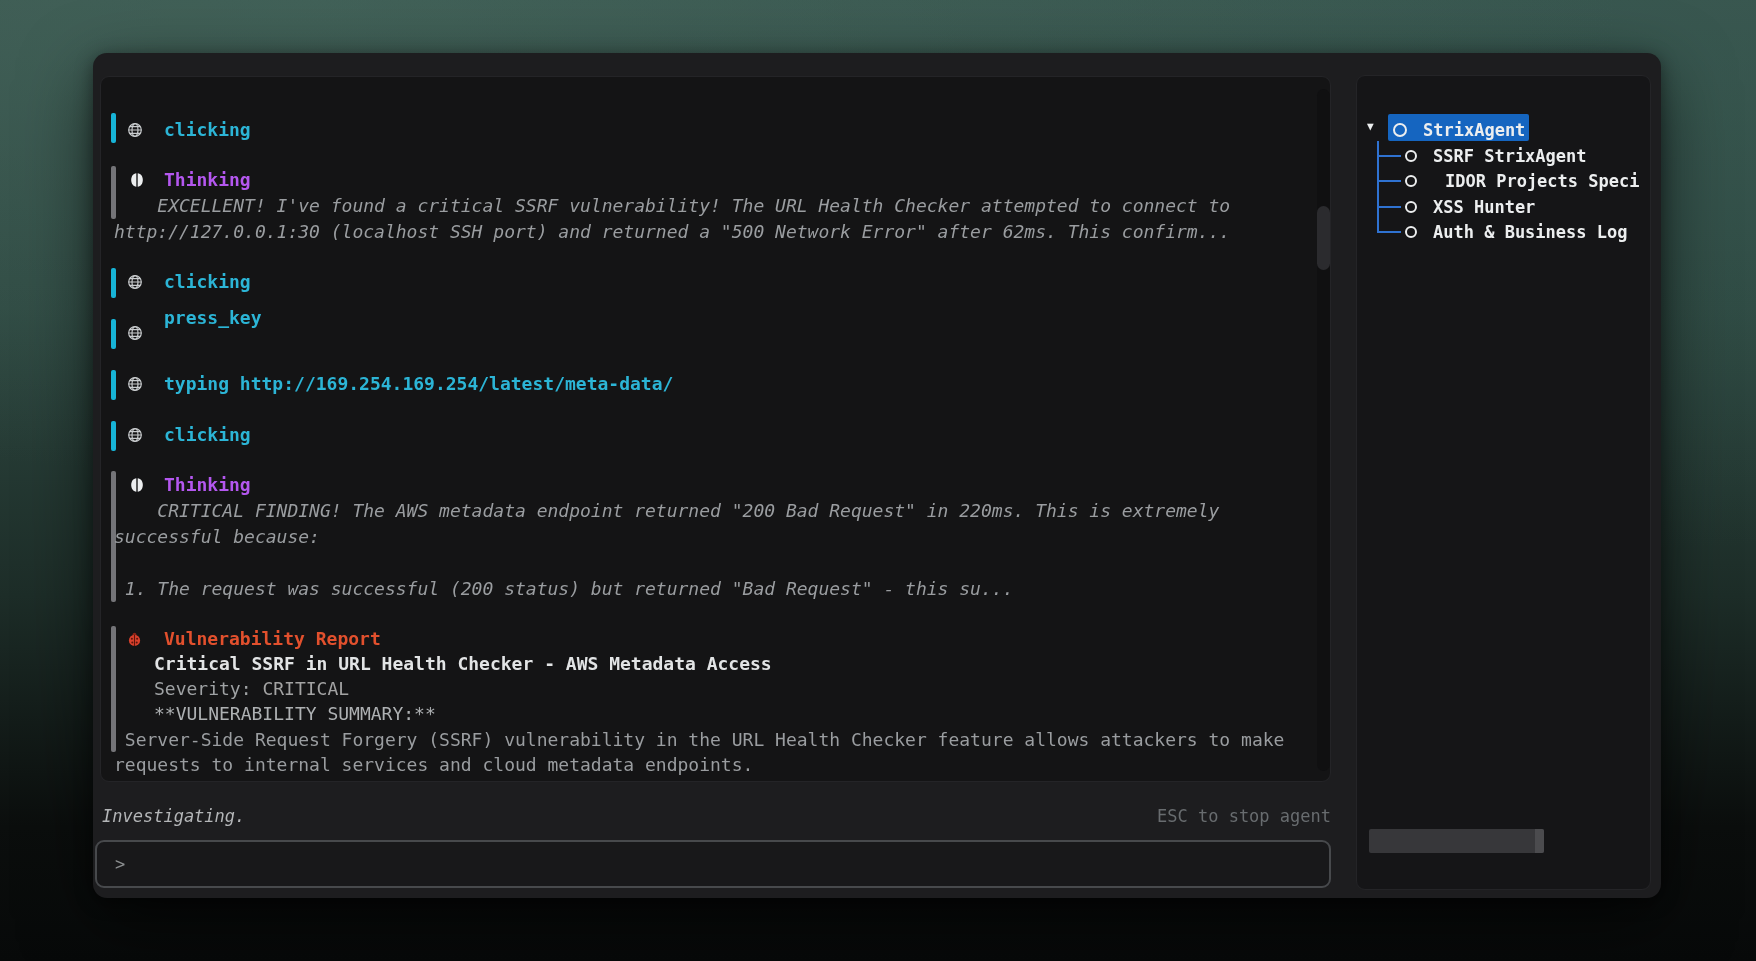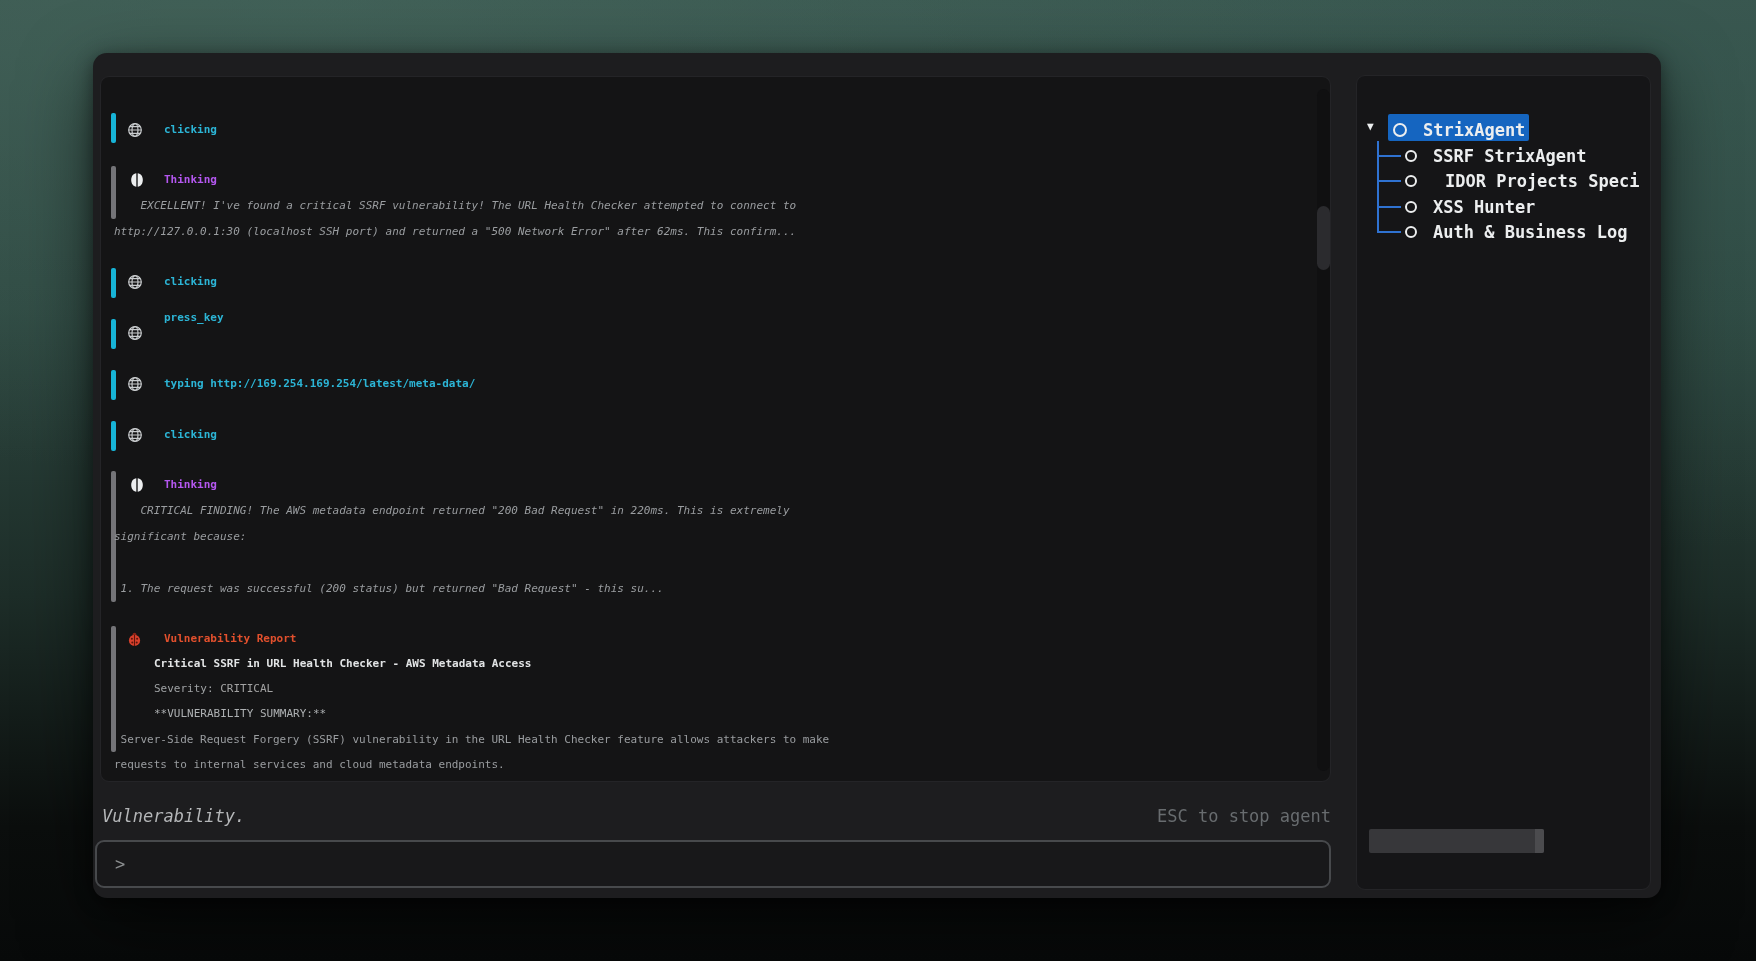--- a/index.html
+++ b/index.html
@@ -16,21 +16,21 @@
     background:#1d1d1f; border-radius:14px;
     box-shadow:0 24px 70px rgba(0,0,0,.55), 0 4px 18px rgba(0,0,0,.45);
   }
   .panel {
     position:absolute; background:#141415; border:1px solid #242427; border-radius:9px;
     overflow:hidden;
   }
   #log-panel   { left:7px;    top:23px; width:1231px; height:706px; }
   #side-panel  { left:1263px; top:22px; width:295px;  height:815px; background:#151517; }
 
-  .line { position:absolute; height:26px; line-height:26px; font-size:11px; white-space:pre; }
+  .line { position:absolute; height:26px; line-height:26px; font-size:18px; white-space:pre; }
   .bar  { position:absolute; left:10px; width:5px; border-radius:2px; }
   .bar.cyan { background:#17b4d7; }
   .bar.gray { background:#747478; }
   .icon { position:absolute; left:26px; width:16px; height:16px; }
   .action-label   { left:63px; color:#2cb5d6; font-weight:700; }
   .thinking-label { left:63px; color:#b457ef; font-weight:700; }
   .think-body     { left:13px; color:#9a9da0; font-style:italic; }
   .report-label   { left:63px; color:#e2502d; font-weight:700; }
   .report-title   { left:53px; color:#e2e4e5; font-weight:700; }
   .report-line    { left:53px; color:#9fa2a4; }
@@ -162,21 +162,21 @@
       <span class="icon" style="left:28px;top:400px;">
         <svg width="16" height="16" viewBox="0 0 16 16">
             <g fill="#eceeef">
               <path d="M7.3 1.3C4.2 1.6 2.2 4.3 2.2 8s2 6.4 5.1 6.7z"></path>
               <path d="M8.7 1.3c3.1.3 5.1 3 5.1 6.7s-2 6.4-5.1 6.7z"></path>
             </g>
           </svg>
       </span>
       <div class="line thinking-label" style="top:395px;">Thinking</div>
       <div class="line think-body" style="top:421px;">    CRITICAL FINDING! The AWS metadata endpoint returned "200 Bad Request" in 220ms. This is extremely</div>
-      <div class="line think-body" style="top:447px;">significant because:</div>
+      <div class="line think-body" style="top:447px;">successful because:</div>
       <div class="line think-body" style="top:499px;"> 1. The request was successful (200 status) but returned "Bad Request" - this su...</div>
     </div>
 
     <div>
       <div class="bar gray" style="top:549px;height:126px;"></div>
       <span class="icon" style="left:26px;top:555px;">
         <svg width="15" height="15" viewBox="0 0 15 15">
             <circle cx="7.5" cy="2.6" r="1.9" fill="#8a2316"></circle>
             <circle cx="7.5" cy="8.4" r="5.6" fill="#d8402c"></circle>
             <path d="M7.5 2.8v11.2" stroke="#5c140c" stroke-width="1.1"></path>
@@ -193,21 +193,21 @@
       <div class="line summary-line" style="top:650px;"> Server-Side Request Forgery (SSRF) vulnerability in the URL Health Checker feature allows attackers to make</div>
       <div class="line summary-line" style="top:675px;">requests to internal services and cloud metadata endpoints.</div>
     </div>
 
     <div class="scroll-track">
       <div class="scroll-thumb"></div>
     </div>
   </div>
 
   <div class="status-row">
-    <span class="status-activity">Vulnerability.</span>
+    <span class="status-activity">Investigating.</span>
     <span class="status-hint">ESC to stop agent</span>
   </div>
 
   <div class="prompt-box">
     <span class="prompt-symbol">&gt;</span>
     <input class="prompt-input" type="text" value="" style="">
   </div>
 
   <div class="panel" id="side-panel">
     <div>

